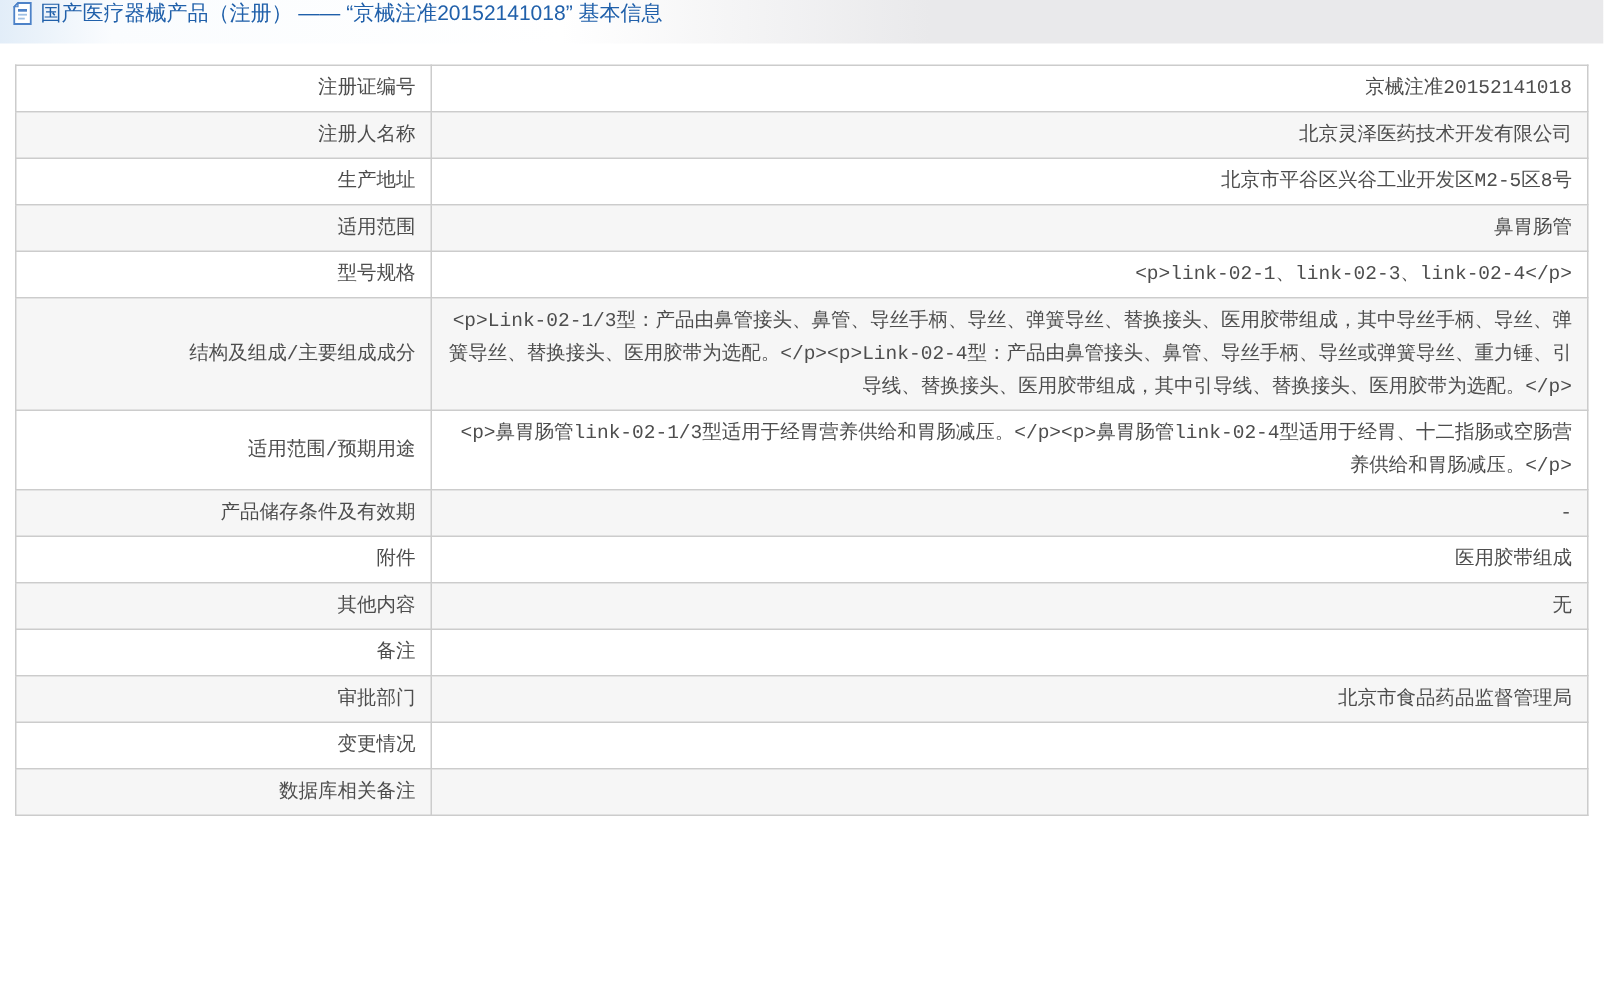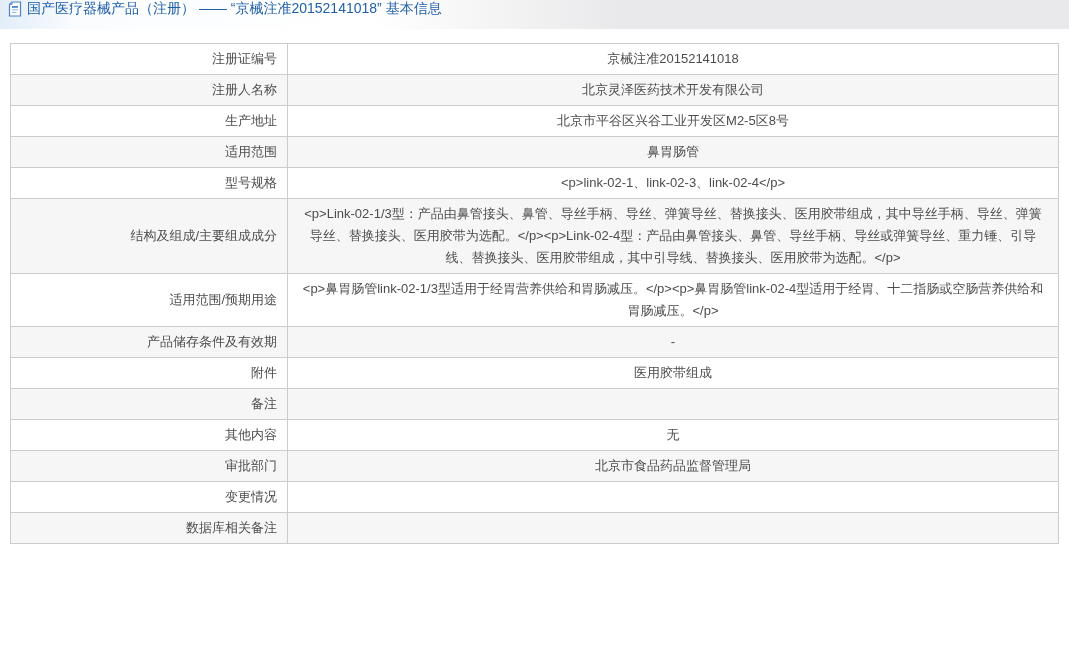--- a/index.html
+++ b/index.html
@@ -17,23 +17,24 @@
   .info-table{
     border-collapse:collapse;table-layout:fixed;
     width:1049px;margin:14px 10px 0 10px;background:#ffffff;
   }
   .info-table col.c-label{width:277px;}
   .info-table th,.info-table td{
     border:1px solid #cccccc;
     font-size:13px;line-height:22px;color:#4d4d4d;
     padding:4px 10px;vertical-align:middle;
     font-weight:normal;
+    font-family:Liberation Mono, monospace;
   }
   .info-table th{text-align:right;}
-  .info-table td{text-align:center;}
+  .info-table td{text-align:right;}
   .info-table tbody tr:nth-child(even){background:#f6f6f6;}
 </style>
 </head>
 <body>
 
 <div class="header">
   <span class="doc-icon">
     <svg width="14" height="16" viewBox="0 0 14 16">
       <path d="M4 1 H12.5 V15 H1.5 V3.5 Z" fill="#ffffff" stroke="#4d82c8" stroke-width="1.2"></path>
       <path d="M4 1 L1.5 3.5 H4 Z" fill="#bcd4ee" stroke="#4d82c8" stroke-width="0.8"></path>
@@ -81,26 +82,26 @@
       </tr>
     <tr>
         <th>产品储存条件及有效期</th>
         <td>-</td>
       </tr>
     <tr>
         <th>附件</th>
         <td>医用胶带组成</td>
       </tr>
     <tr>
+        <th>其他内容</th>
+        <td>无</td>
+      </tr>
+    <tr>
         <th>备注</th>
         <td></td>
-      </tr>
-    <tr>
-        <th>其他内容</th>
-        <td>无</td>
       </tr>
     <tr>
         <th>审批部门</th>
         <td>北京市食品药品监督管理局</td>
       </tr>
     <tr>
         <th>变更情况</th>
         <td></td>
       </tr>
     <tr>

